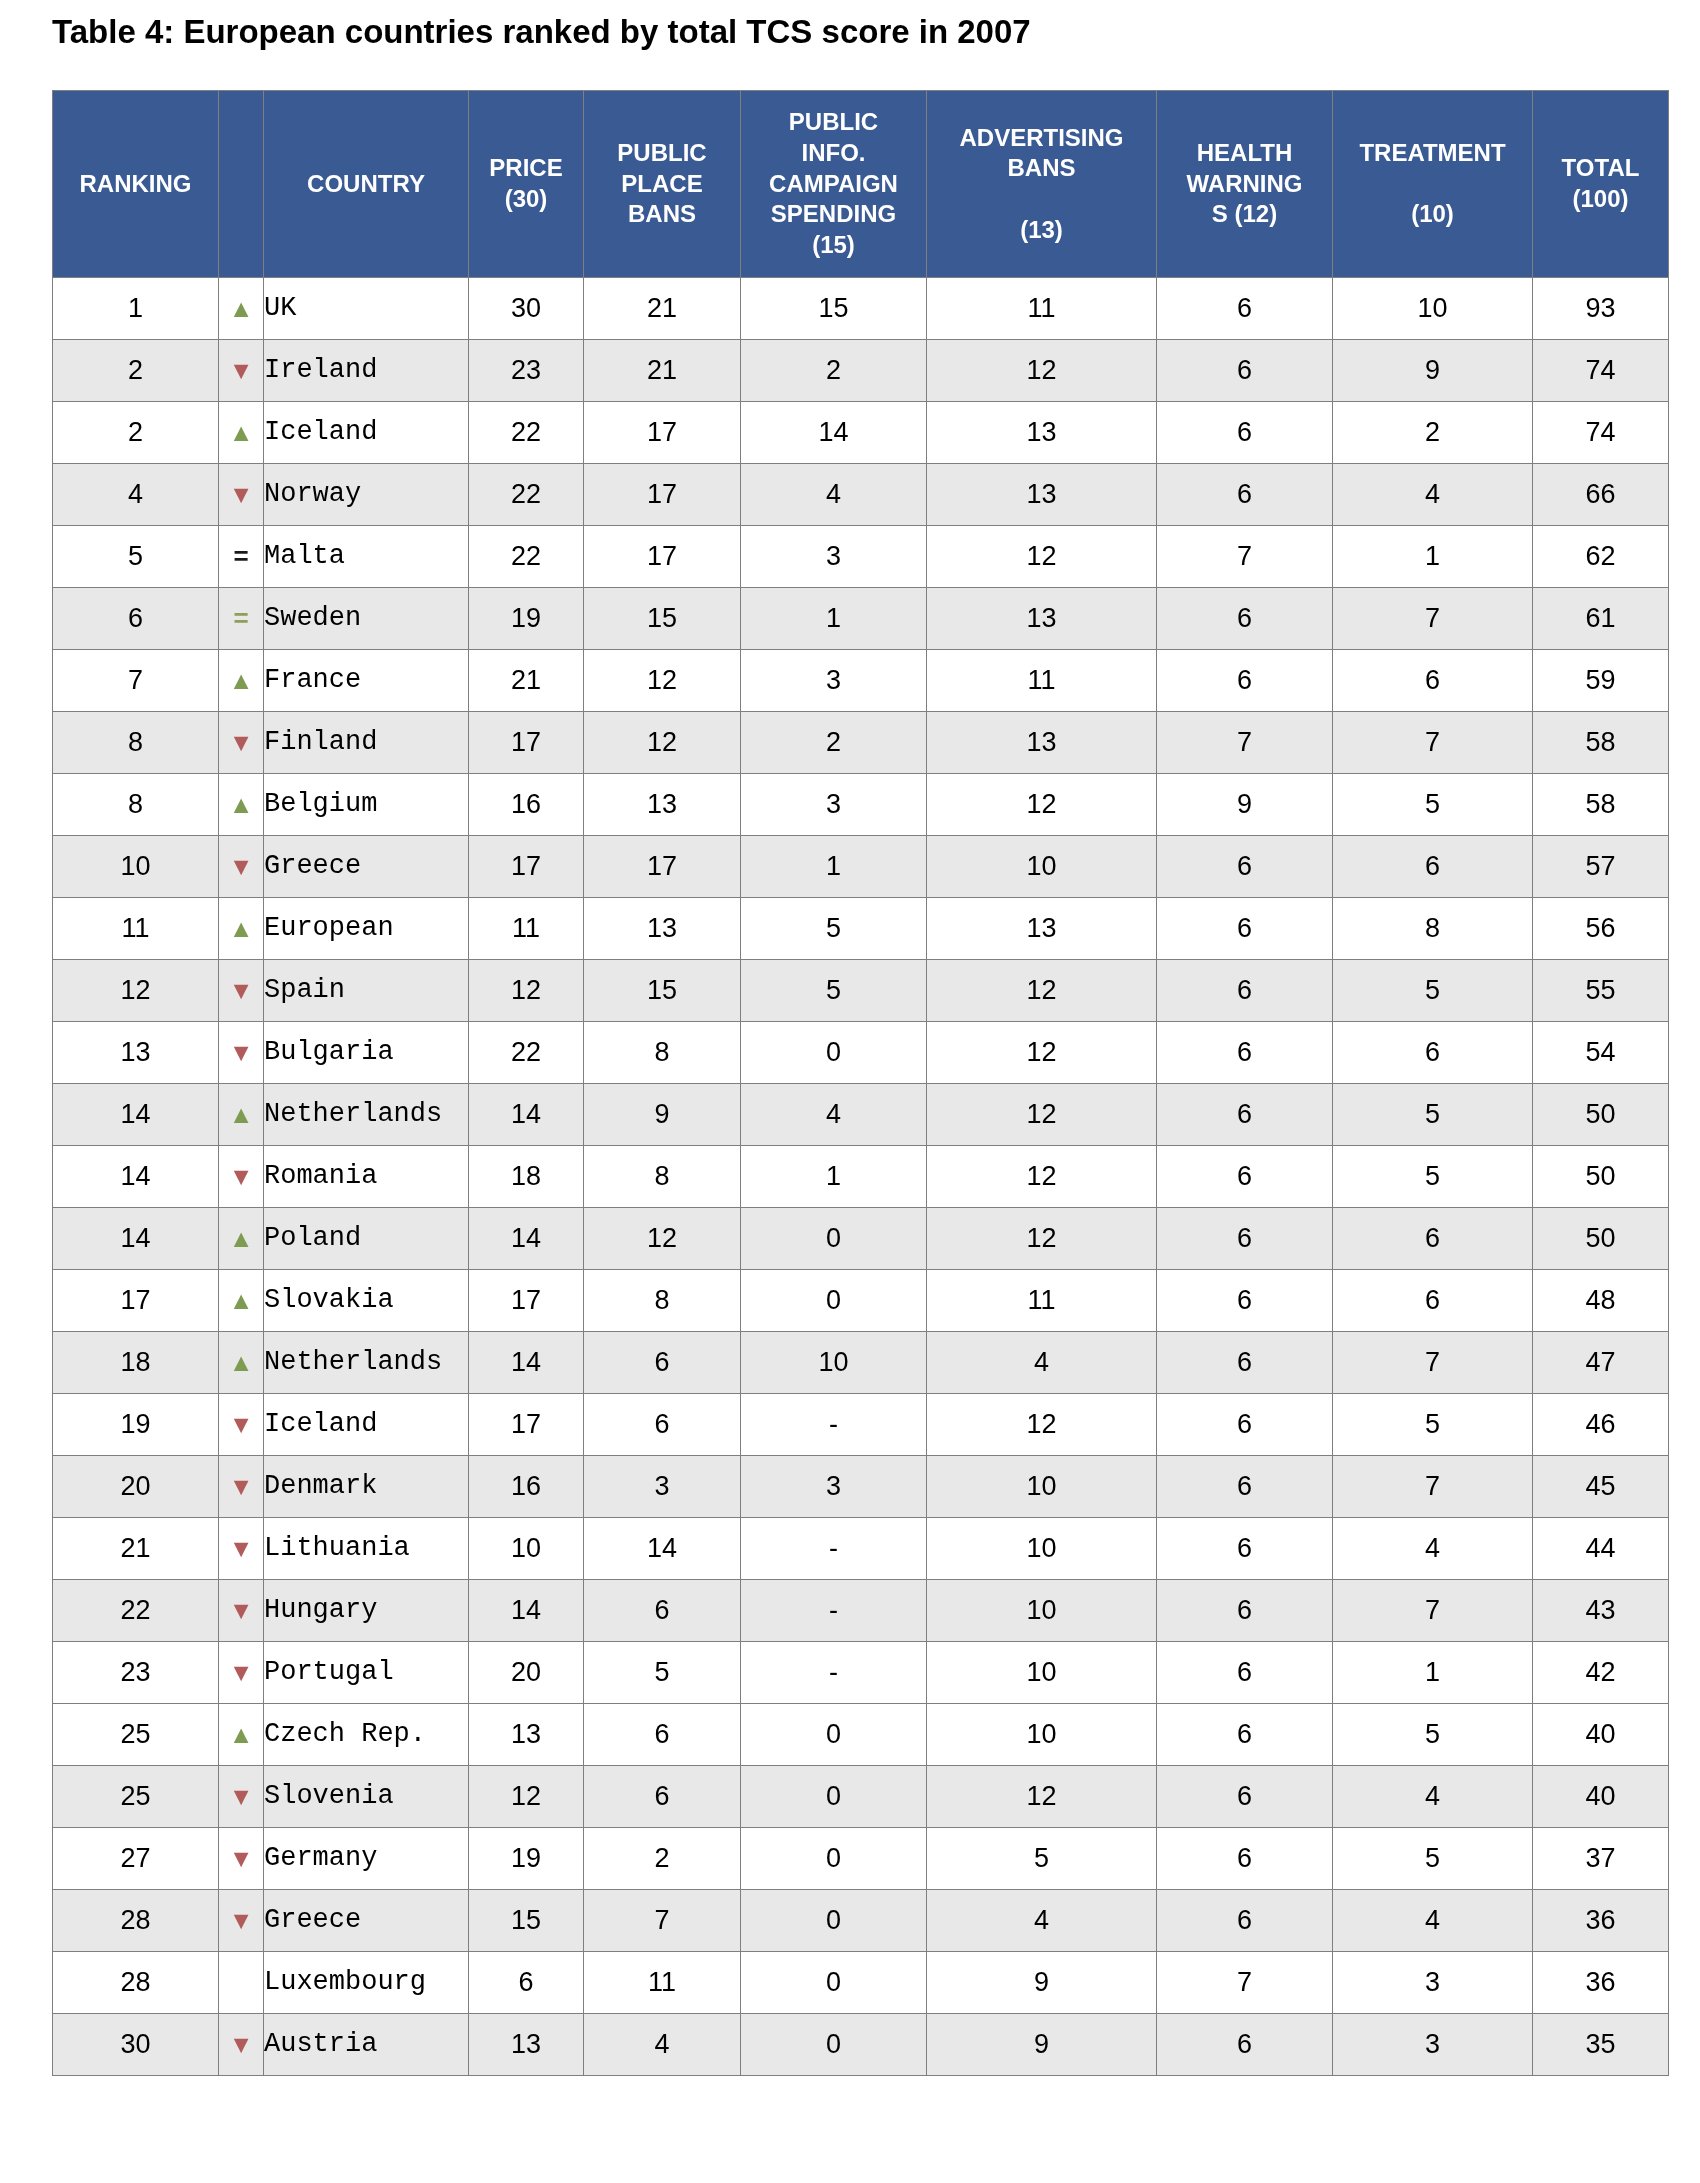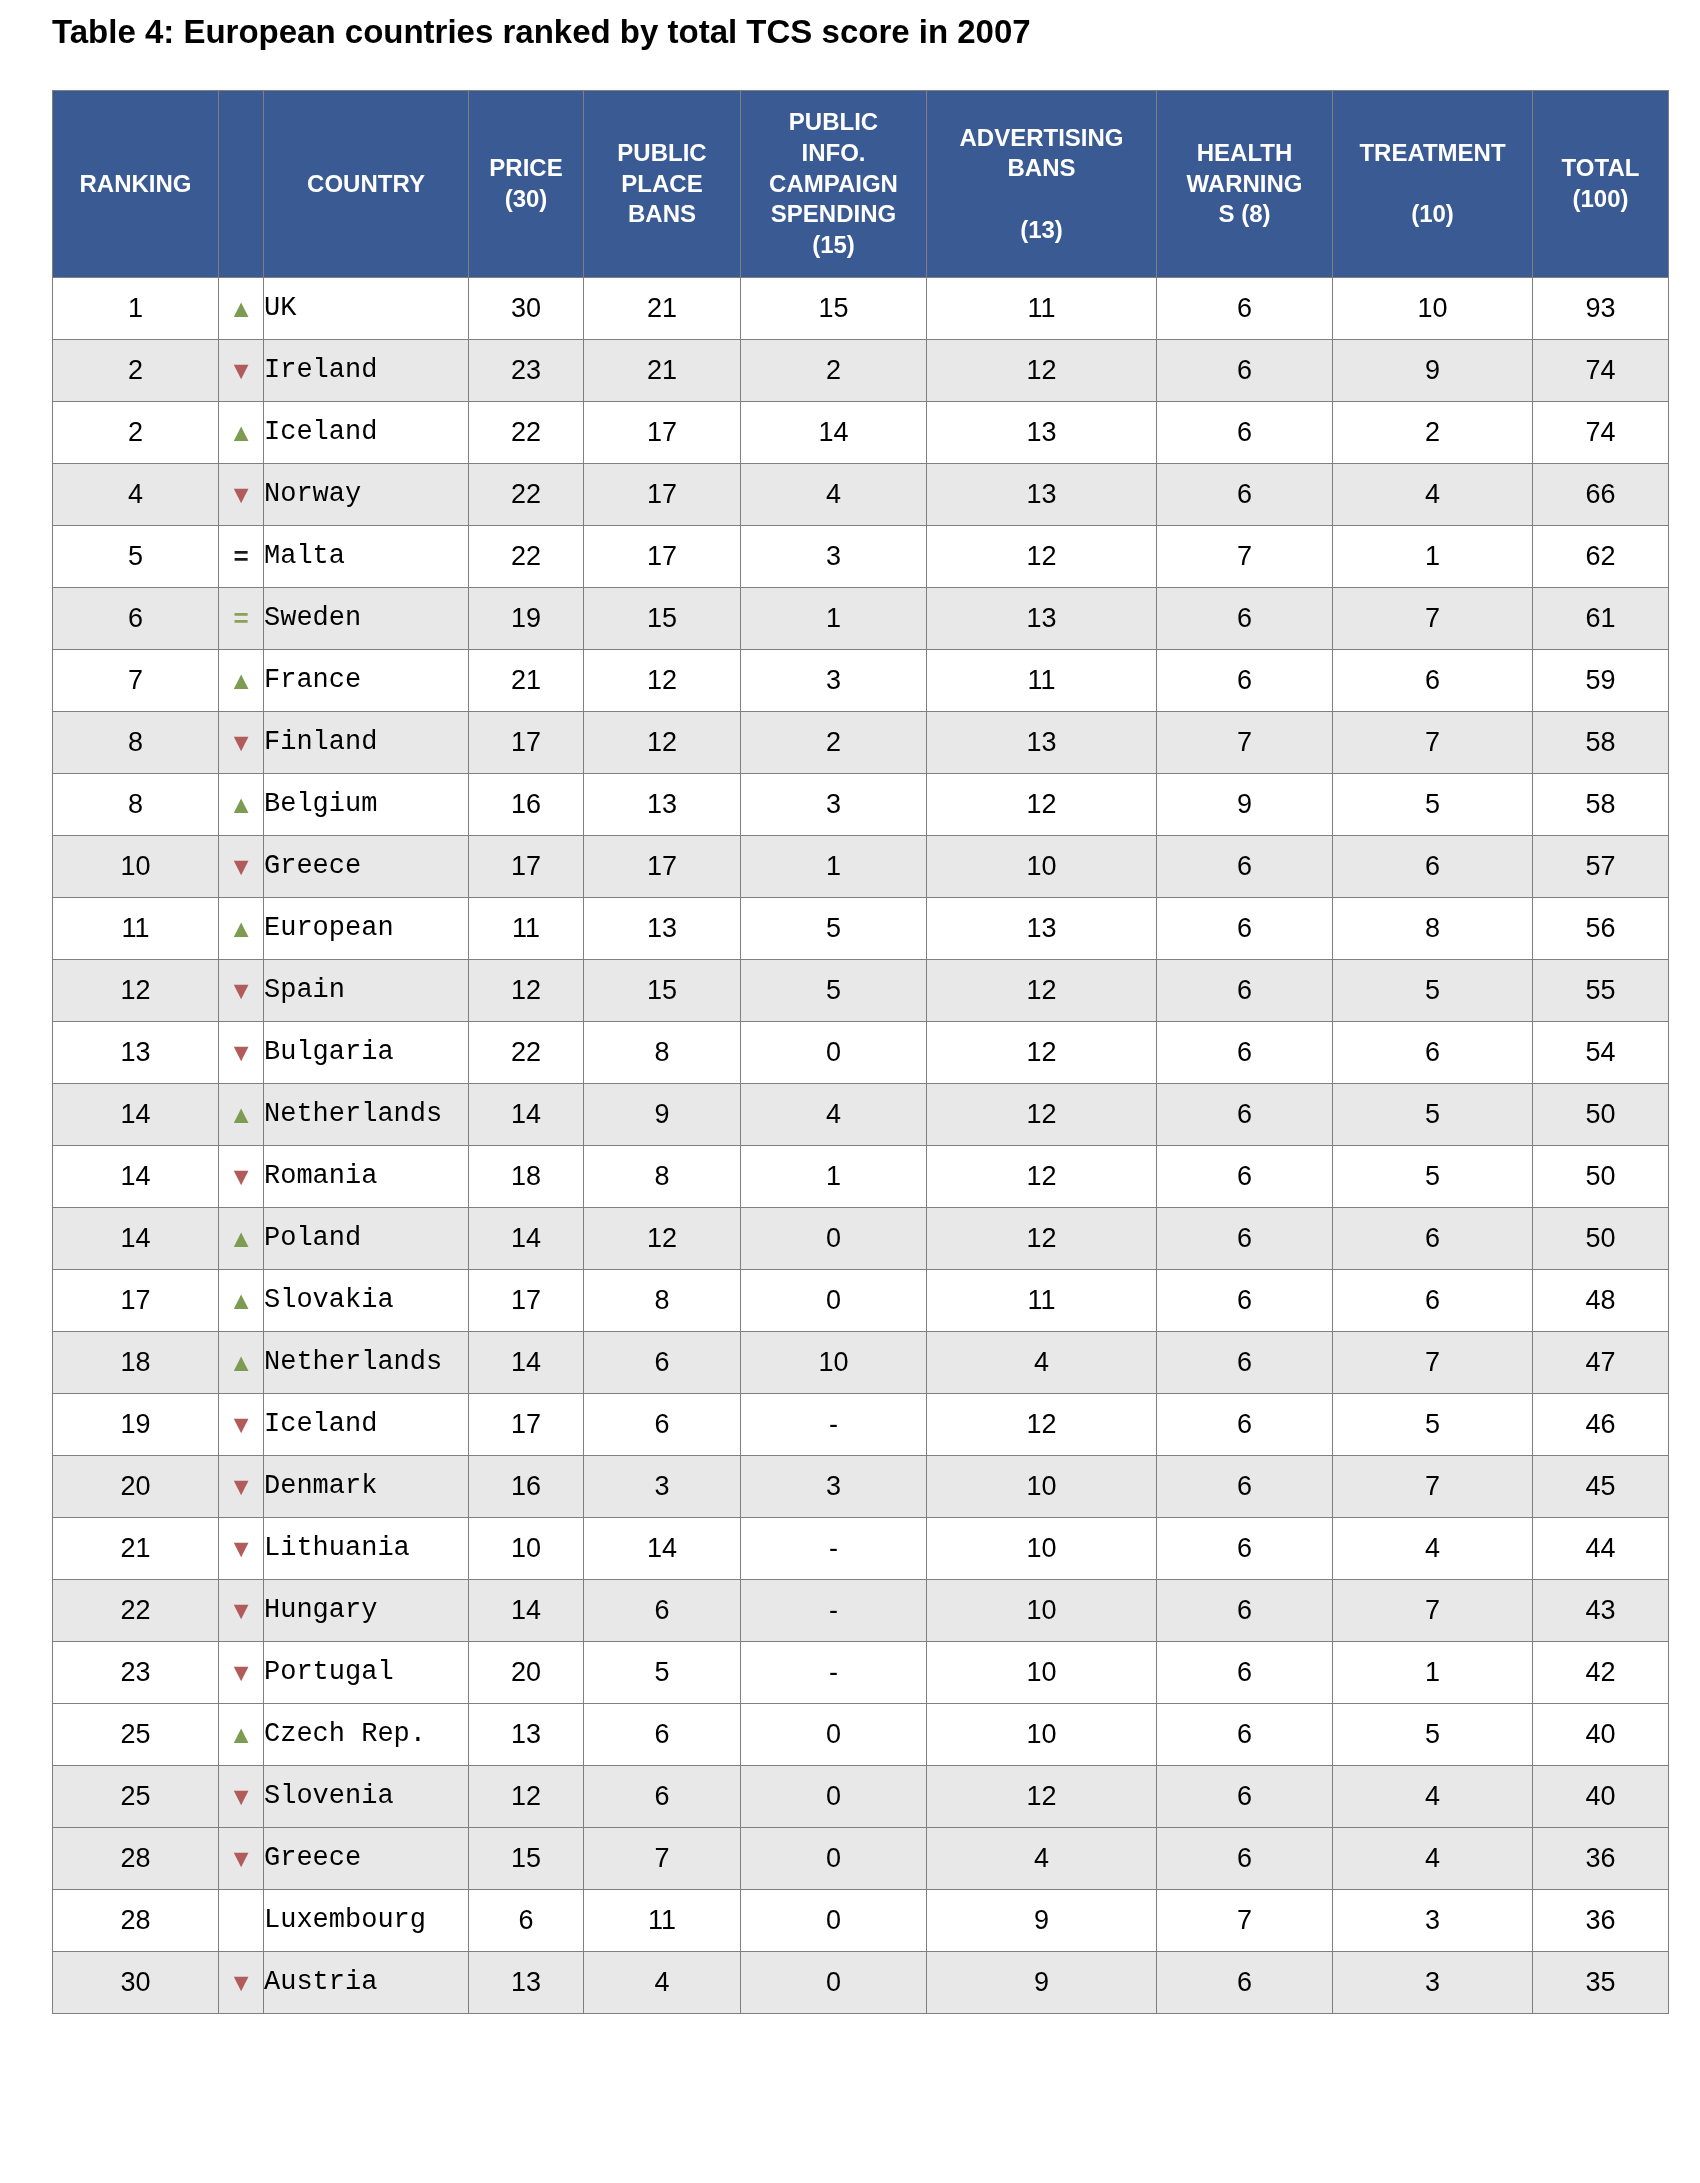--- a/index.html
+++ b/index.html
@@ -98,21 +98,21 @@
 INFO.
 CAMPAIGN
 SPENDING
 (15)</th>
         <th>ADVERTISING
 BANS
 
 (13)</th>
         <th>HEALTH
 WARNING
-S (8)</th>
+S (12)</th>
         <th>TREATMENT
 
 (10)</th>
         <th>TOTAL
 (100)</th>
       </tr>
     </thead>
     <tbody>
         <tr>
     <td class="ranking">1</td>
@@ -407,20 +407,32 @@
     <td class="trend"><span class="trend-down">▼</span></td>
     <td class="country">Slovenia</td>
     <td class="num">12</td>
     <td class="num">6</td>
     <td class="num">0</td>
     <td class="num">12</td>
     <td class="num">6</td>
     <td class="num">4</td>
     <td class="num">40</td>
   </tr>
+        <tr>
+    <td class="ranking">27</td>
+    <td class="trend"><span class="trend-down">▼</span></td>
+    <td class="country">Germany</td>
+    <td class="num">19</td>
+    <td class="num">2</td>
+    <td class="num">0</td>
+    <td class="num">5</td>
+    <td class="num">6</td>
+    <td class="num">5</td>
+    <td class="num">37</td>
+  </tr>
         <tr class="alt">
     <td class="ranking">28</td>
     <td class="trend"><span class="trend-down">▼</span></td>
     <td class="country">Greece</td>
     <td class="num">15</td>
     <td class="num">7</td>
     <td class="num">0</td>
     <td class="num">4</td>
     <td class="num">6</td>
     <td class="num">4</td>

